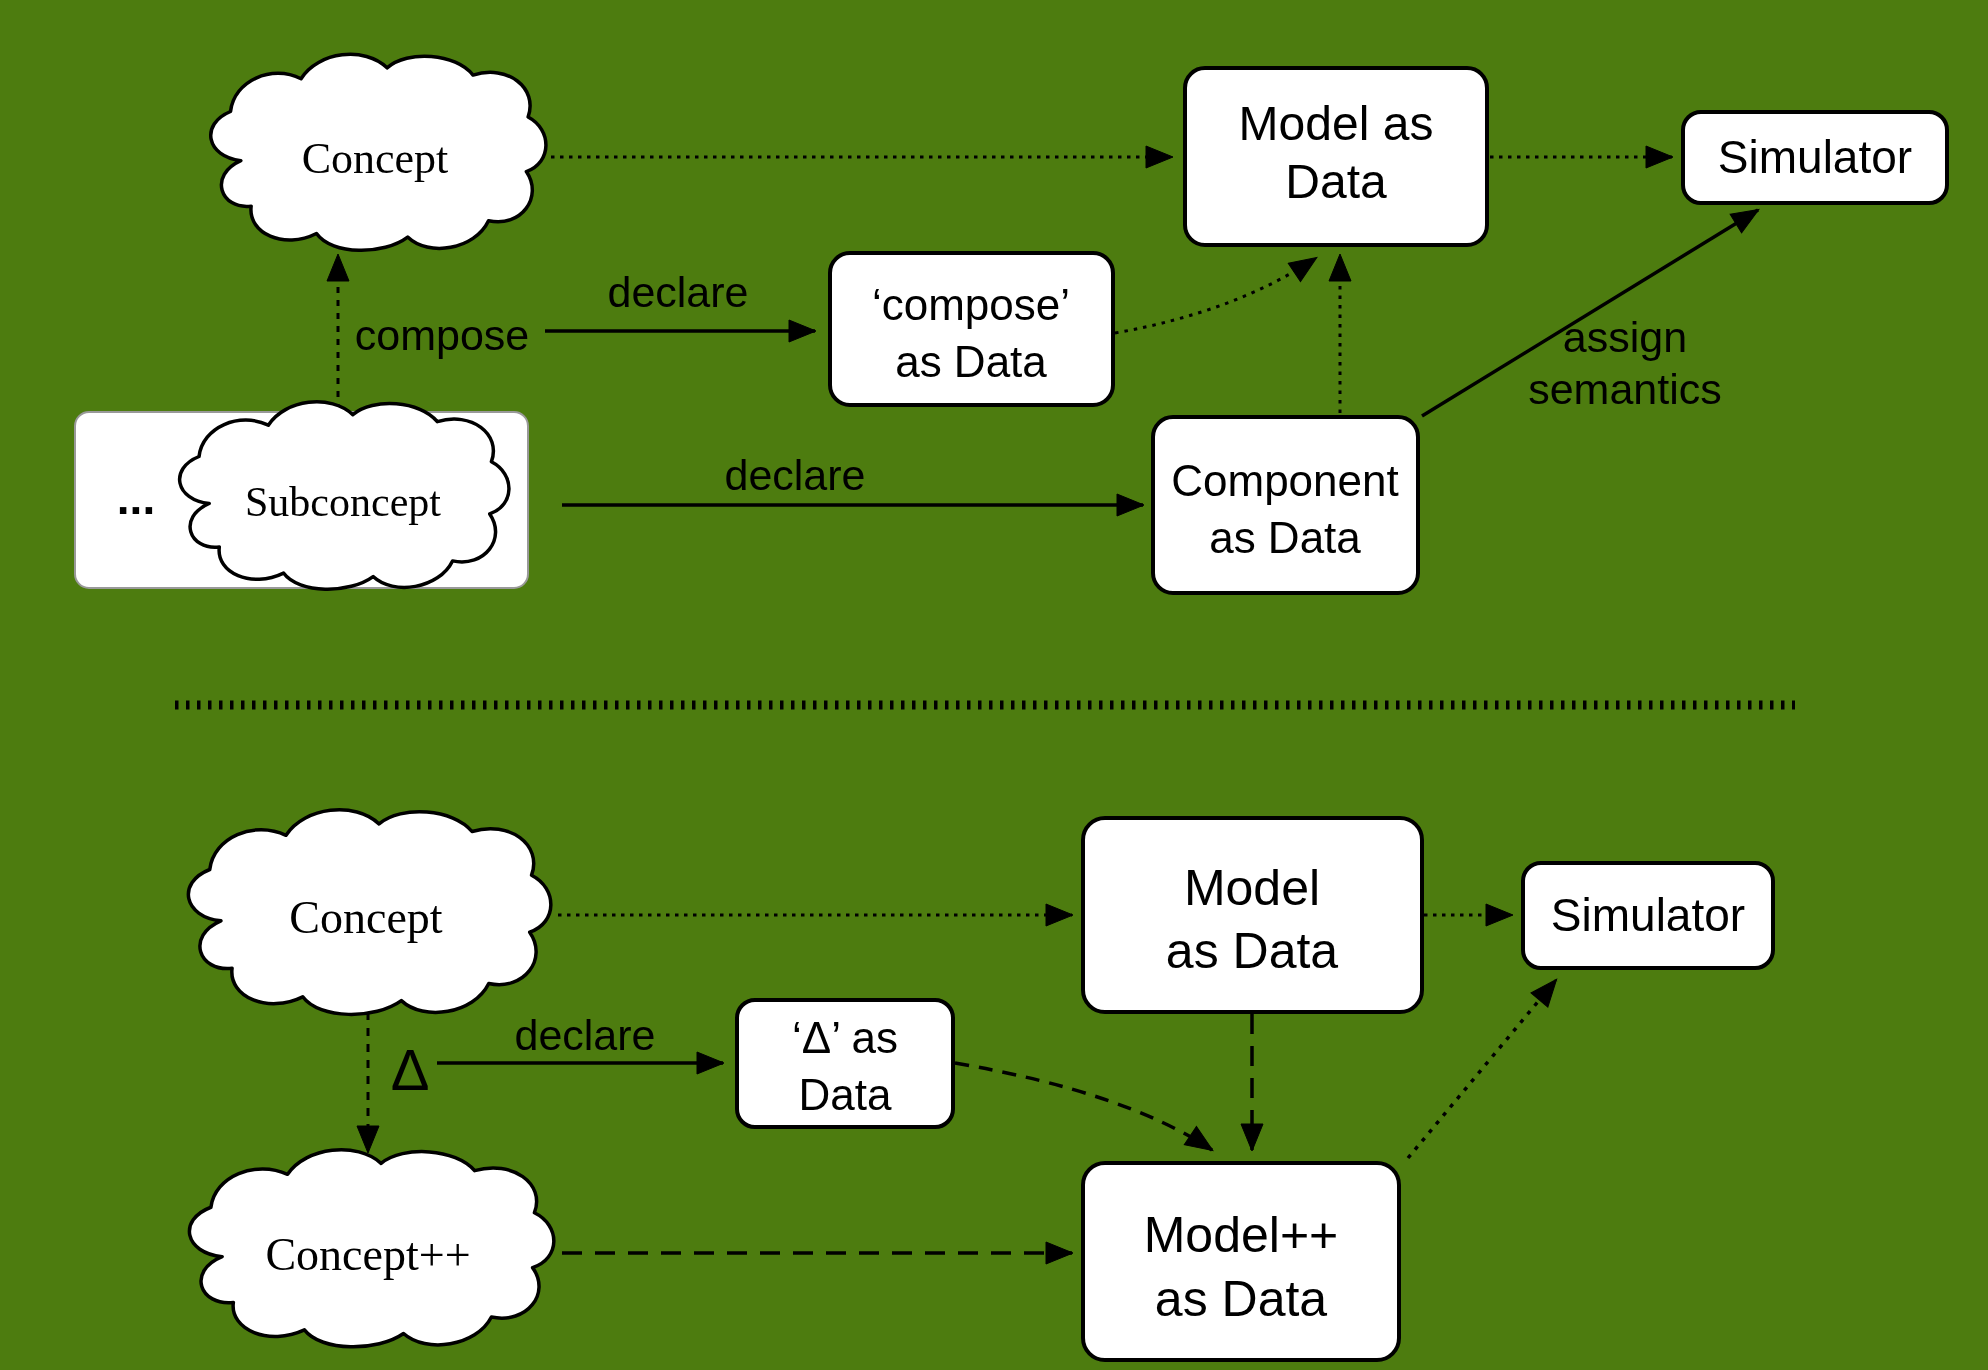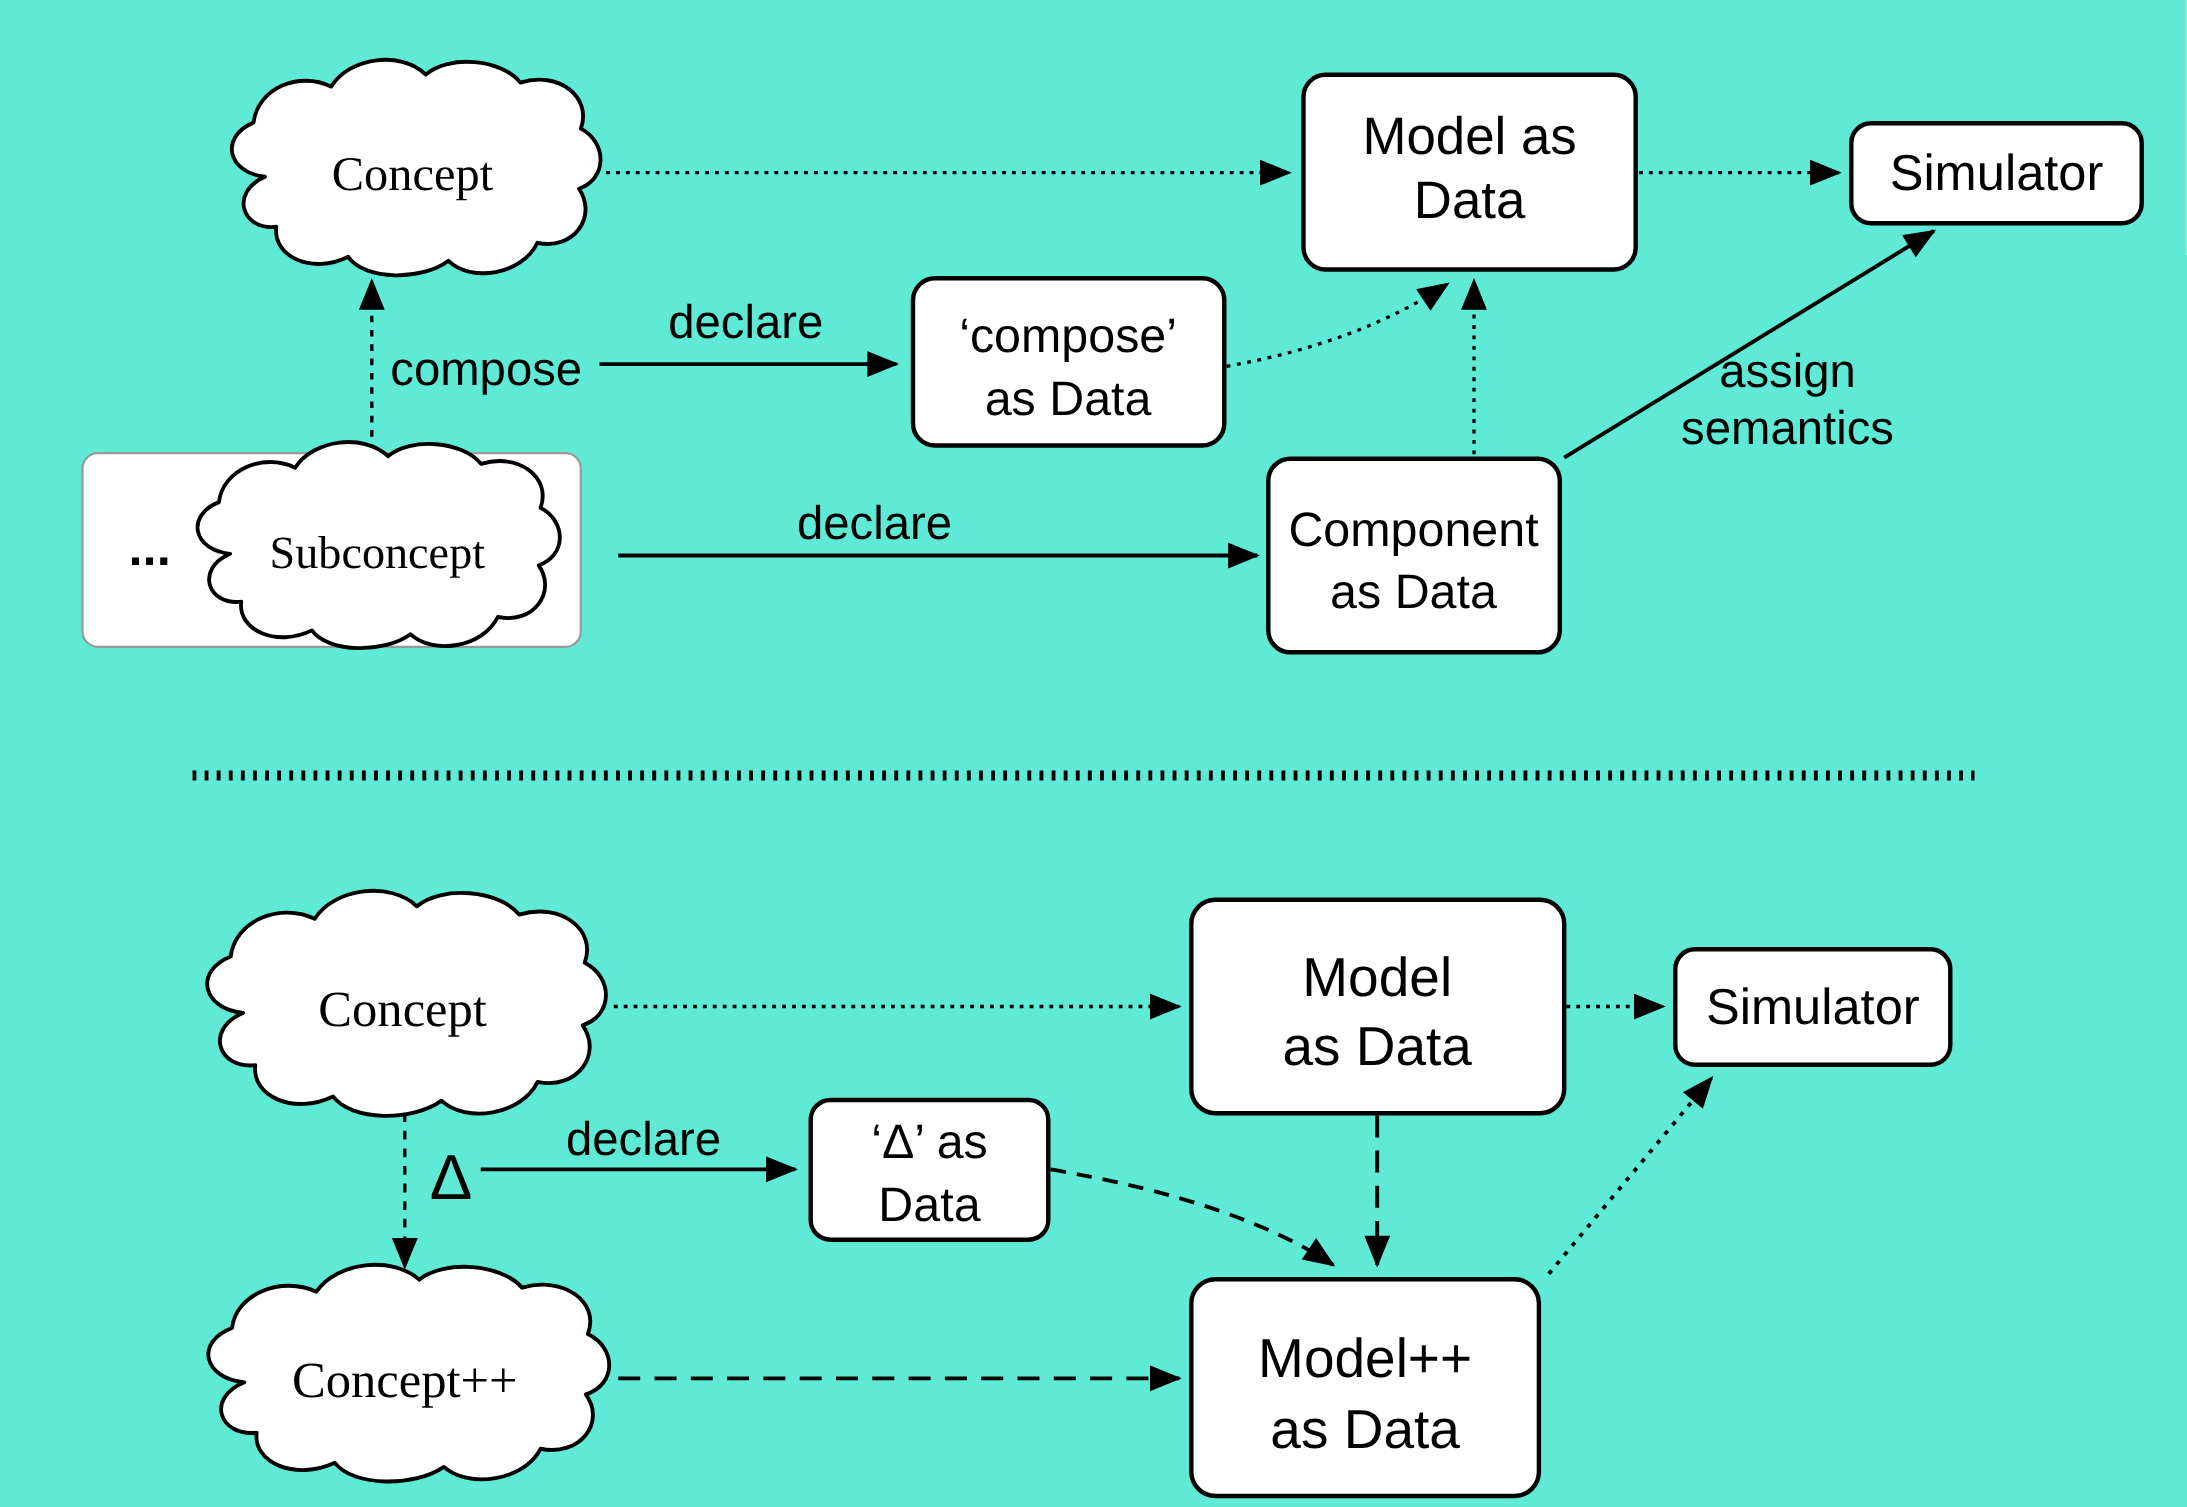--- a/index.html
+++ b/index.html
@@ -1,16 +1,16 @@
 <!DOCTYPE html>
 <html><head>
 <meta charset="utf-8">
 <style>
   html,body{margin:0;padding:0;background:#ffffff;}
-  .canvas{position:relative;width:1988px;height:1370px;background:#5eead4;overflow:hidden;}
+  .canvas{position:relative;width:1988px;height:1370px;background:#4d7c0f;overflow:hidden;}
   svg{display:block;}
   .serif{font-family:"Liberation Serif","DejaVu Serif",serif;}
   .sans{font-family:"Liberation Sans","DejaVu Sans",sans-serif;}
   text{fill:#000;}
 </style>
 </head>
 <body>
 
 <div class="canvas">
 <svg width="1988" height="1370" viewBox="0 0 1988 1370" xmlns="http://www.w3.org/2000/svg">

